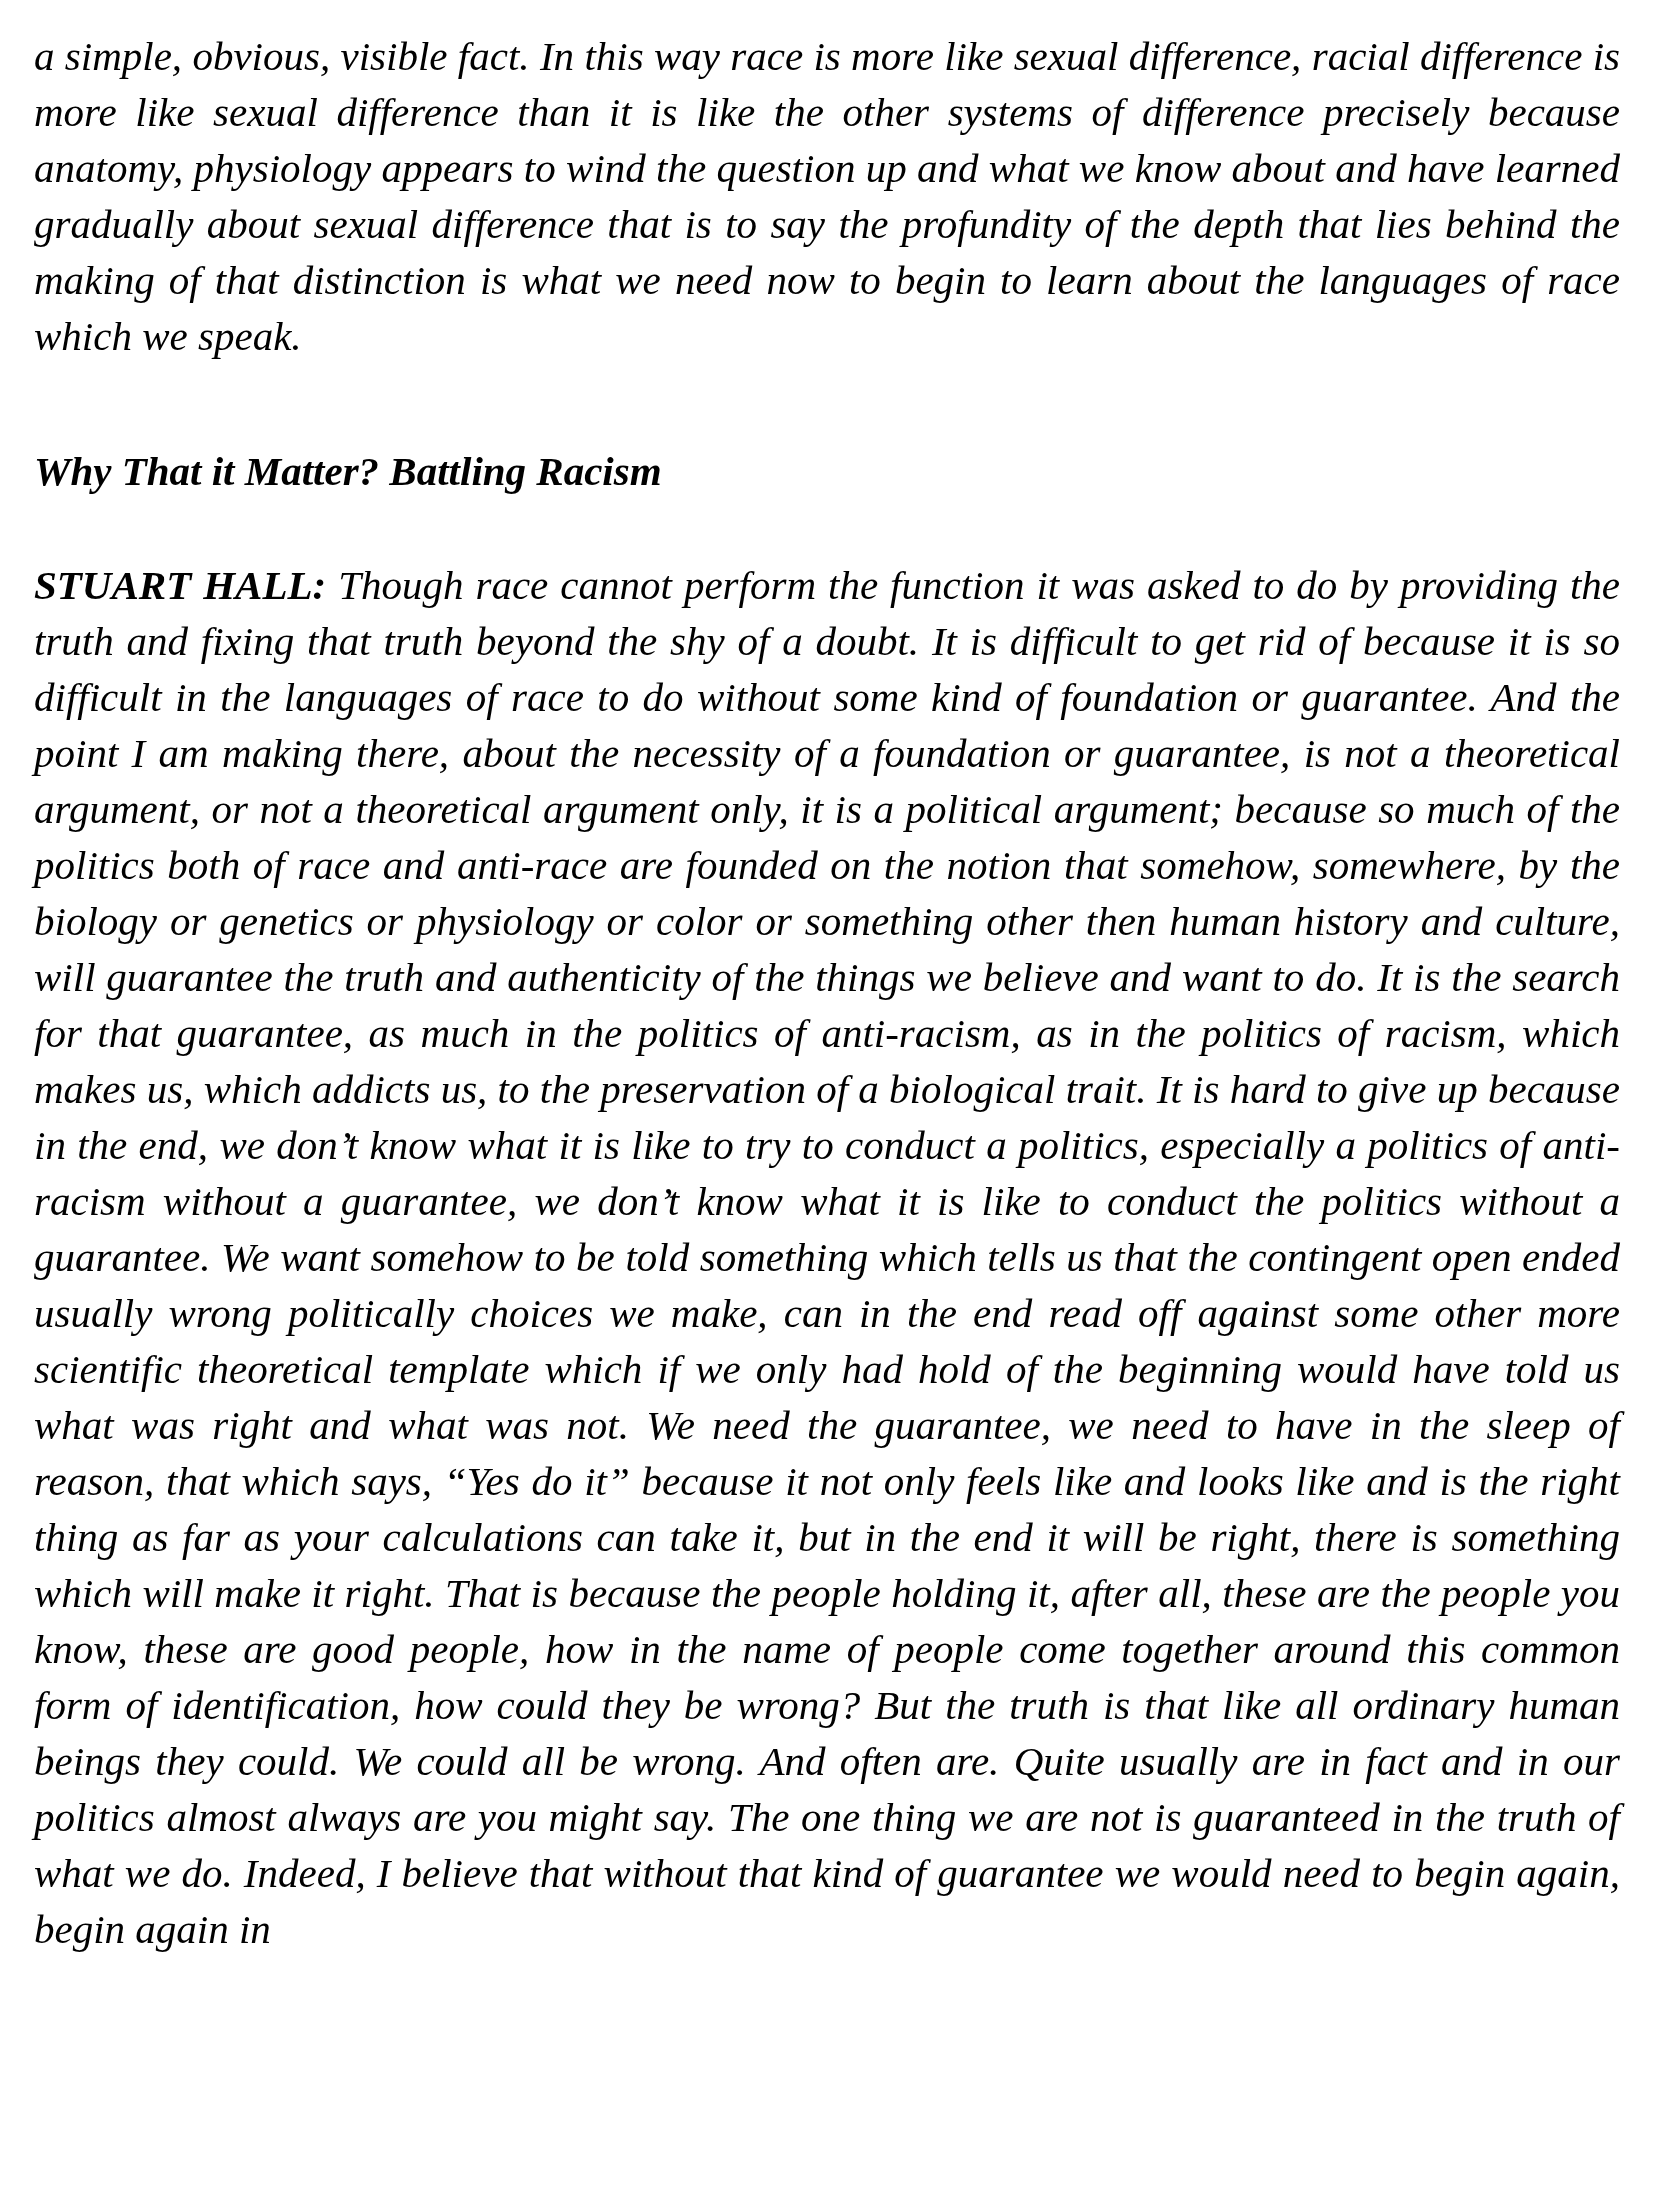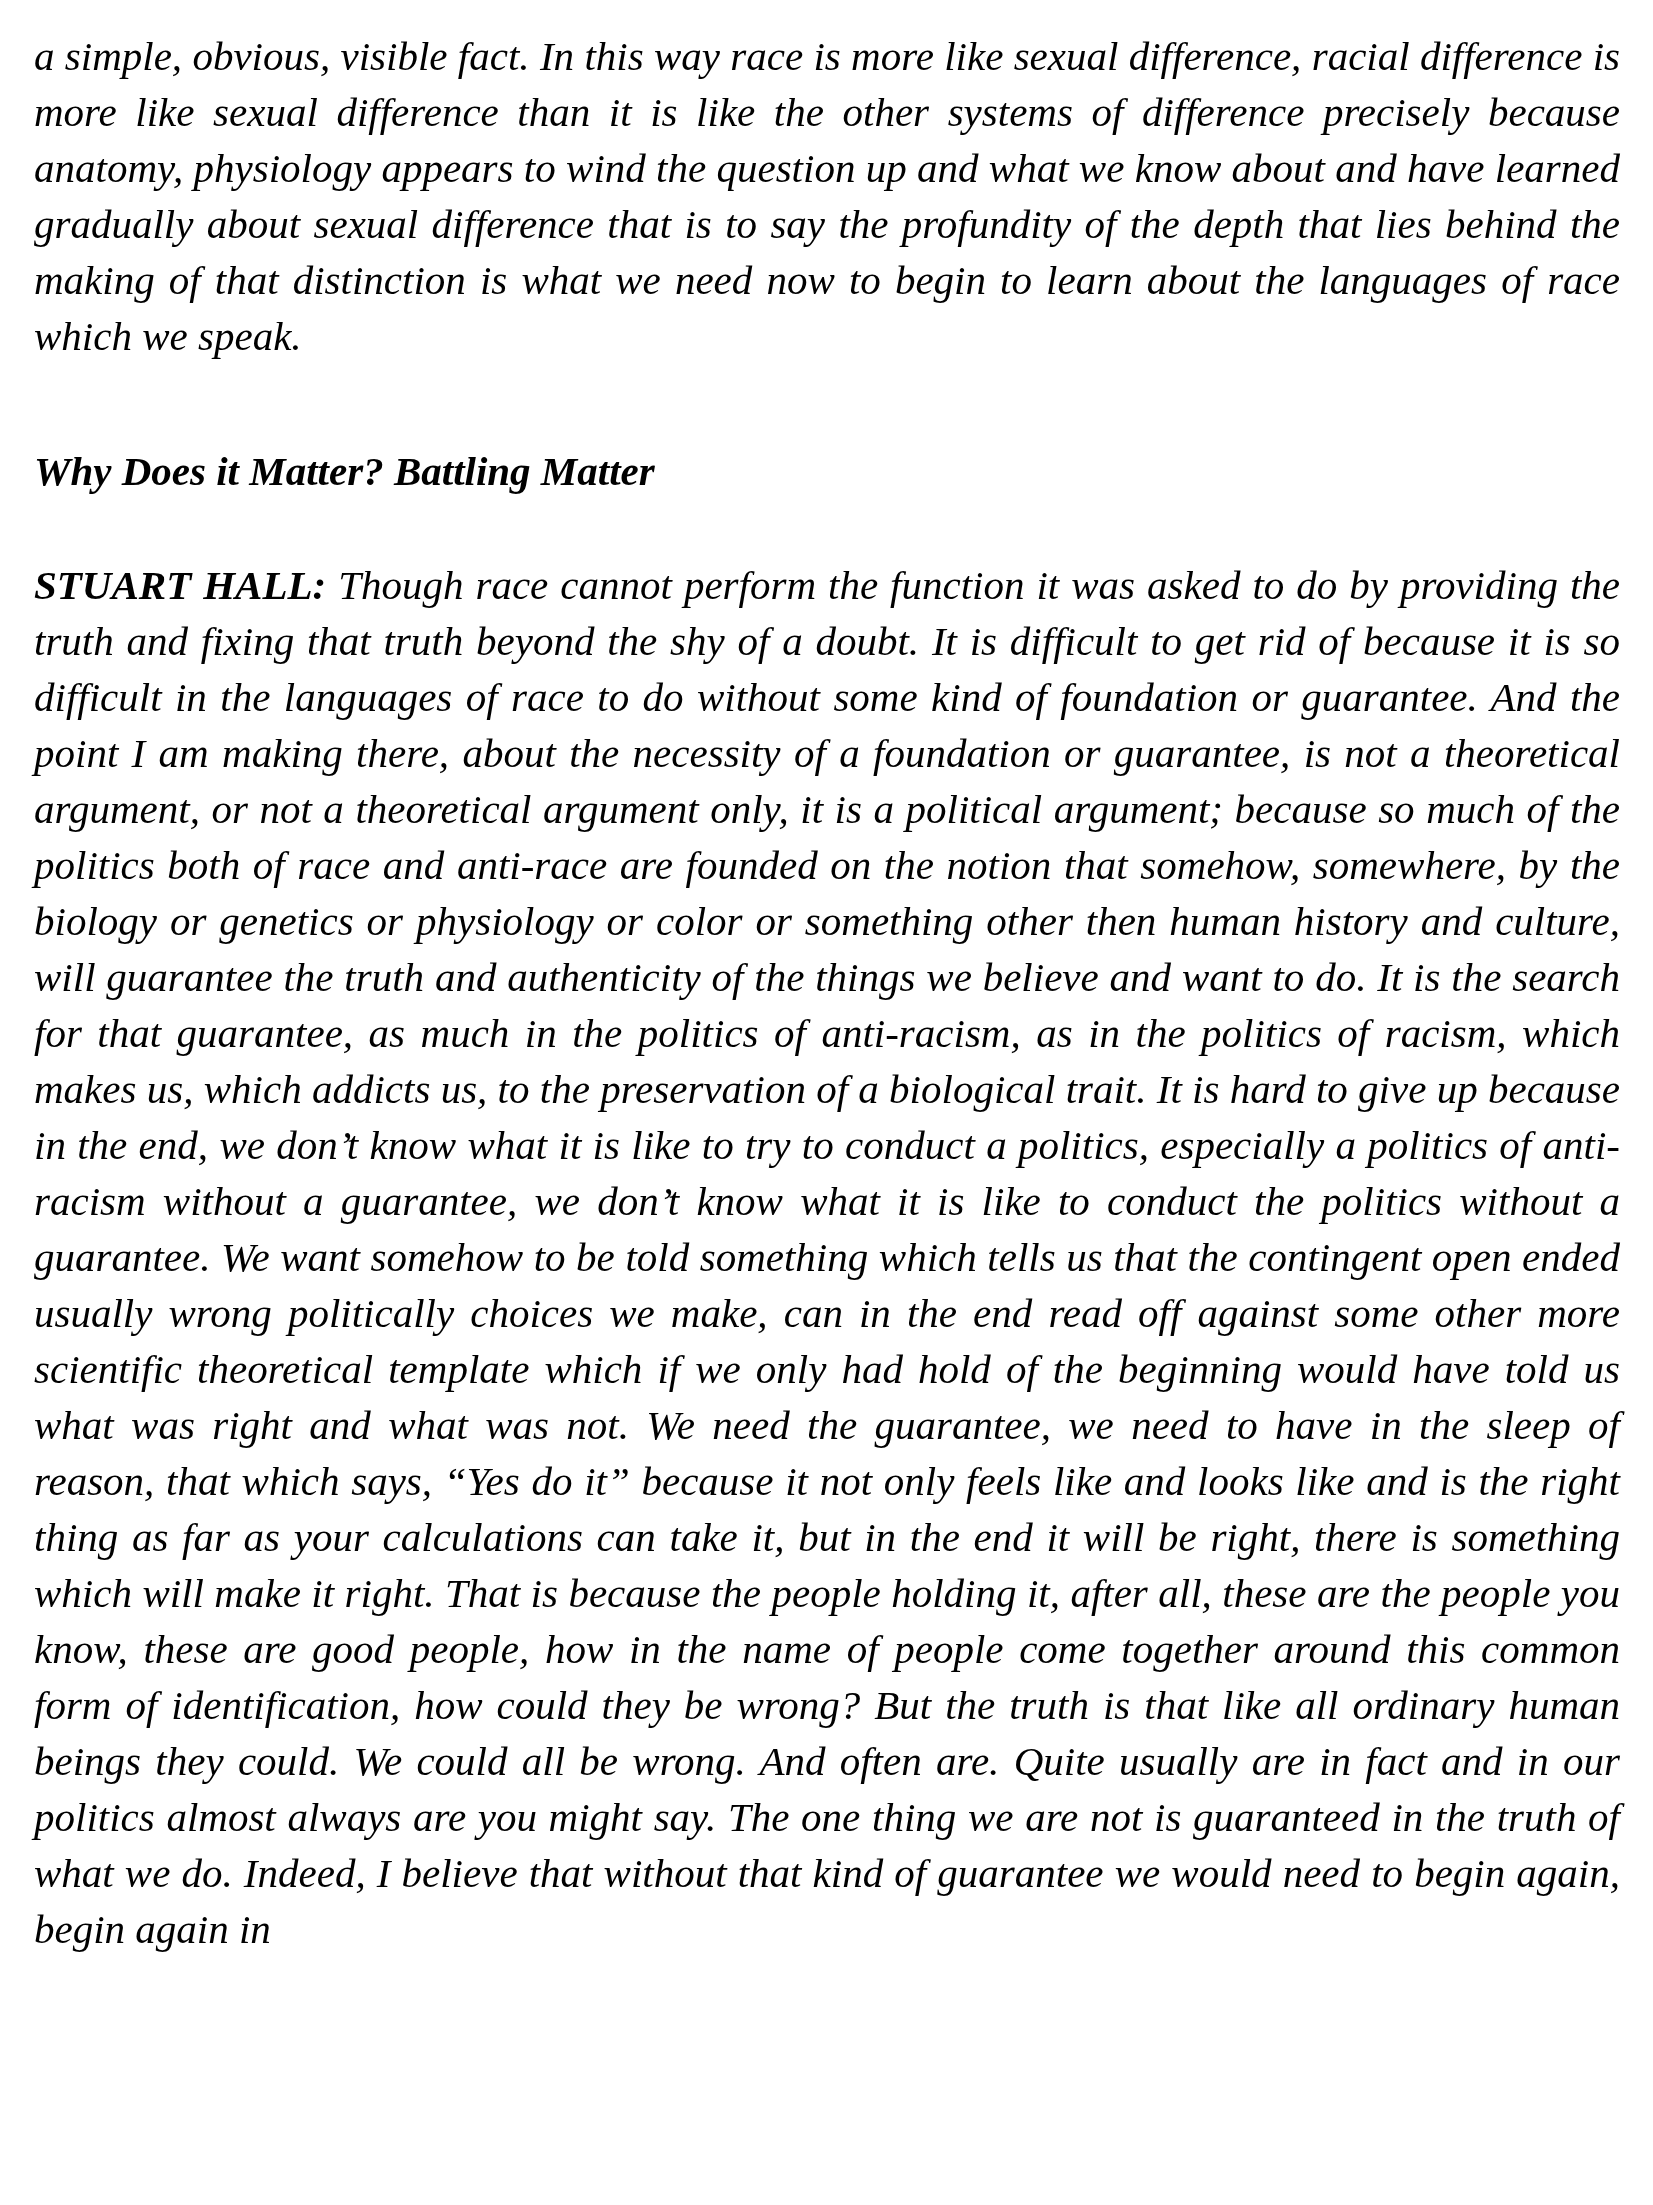--- a/index.html
+++ b/index.html
@@ -38,20 +38,20 @@
 </style>
 </head>
 <body>
 
 <div class="page">
 
   <div class="body-text">
 
     <p class="para">a simple, obvious, visible fact. In this way race is more like sexual difference, racial difference is more like sexual difference than it is like the other systems of difference precisely because anatomy, physiology appears to wind the question up and what we know about and have learned gradually about sexual difference that is to say the profundity of the depth that lies behind the making of that distinction is what we need now to begin to learn about the languages of race which we speak.</p>
 
-    <h2 class="section-heading">Why Does it Matter? Battling Matter</h2>
+    <h2 class="section-heading">Why That it Matter? Battling Racism</h2>
 
     <p class="para para-speaker"><strong class="speaker">STUART HALL:</strong><span> Though race cannot perform the function it was asked to do by providing the truth and fixing that truth beyond the shy of a doubt. It is difficult to get rid of because it is so difficult in the languages of race to do without some kind of foundation or guarantee. And the point I am making there, about the necessity of a foundation or guarantee, is not a theoretical argument, or not a theoretical argument only, it is a political argument; because so much of the politics both of race and anti-race are founded on the notion that somehow, somewhere, by the biology or genetics or physiology or color or something other then human history and culture, will guarantee the truth and authenticity of the things we believe and want to do. It is the search for that guarantee, as much in the politics of anti-racism, as in the politics of racism, which makes us, which addicts us, to the preservation of a biological trait. It is hard to give up because in the end, we don’t know what it is like to try to conduct a politics, especially a politics of anti-racism without a guarantee, we don’t know what it is like to conduct the politics without a guarantee. We want somehow to be told something which tells us that the contingent open ended usually wrong politically choices we make, can in the end read off against some other more scientific theoretical template which if we only had hold of the beginning would have told us what was right and what was not. We need the guarantee, we need to have in the sleep of reason, that which says, “Yes do it” because it not only feels like and looks like and is the right thing as far as your calculations can take it, but in the end it will be right, there is something which will make it right. That is because the people holding it, after all, these are the people you know, these are good people, how in the name of people come together around this common form of identification, how could they be wrong? But the truth is that like all ordinary human beings they could. We could all be wrong. And often are. Quite usually are in fact and in our politics almost always are you might say. The one thing we are not is guaranteed in the truth of what we do. Indeed, I believe that without that kind of guarantee we would need to begin again, begin again in</span></p>
 
   </div>
 
 </div>
 
 
 </body></html>

